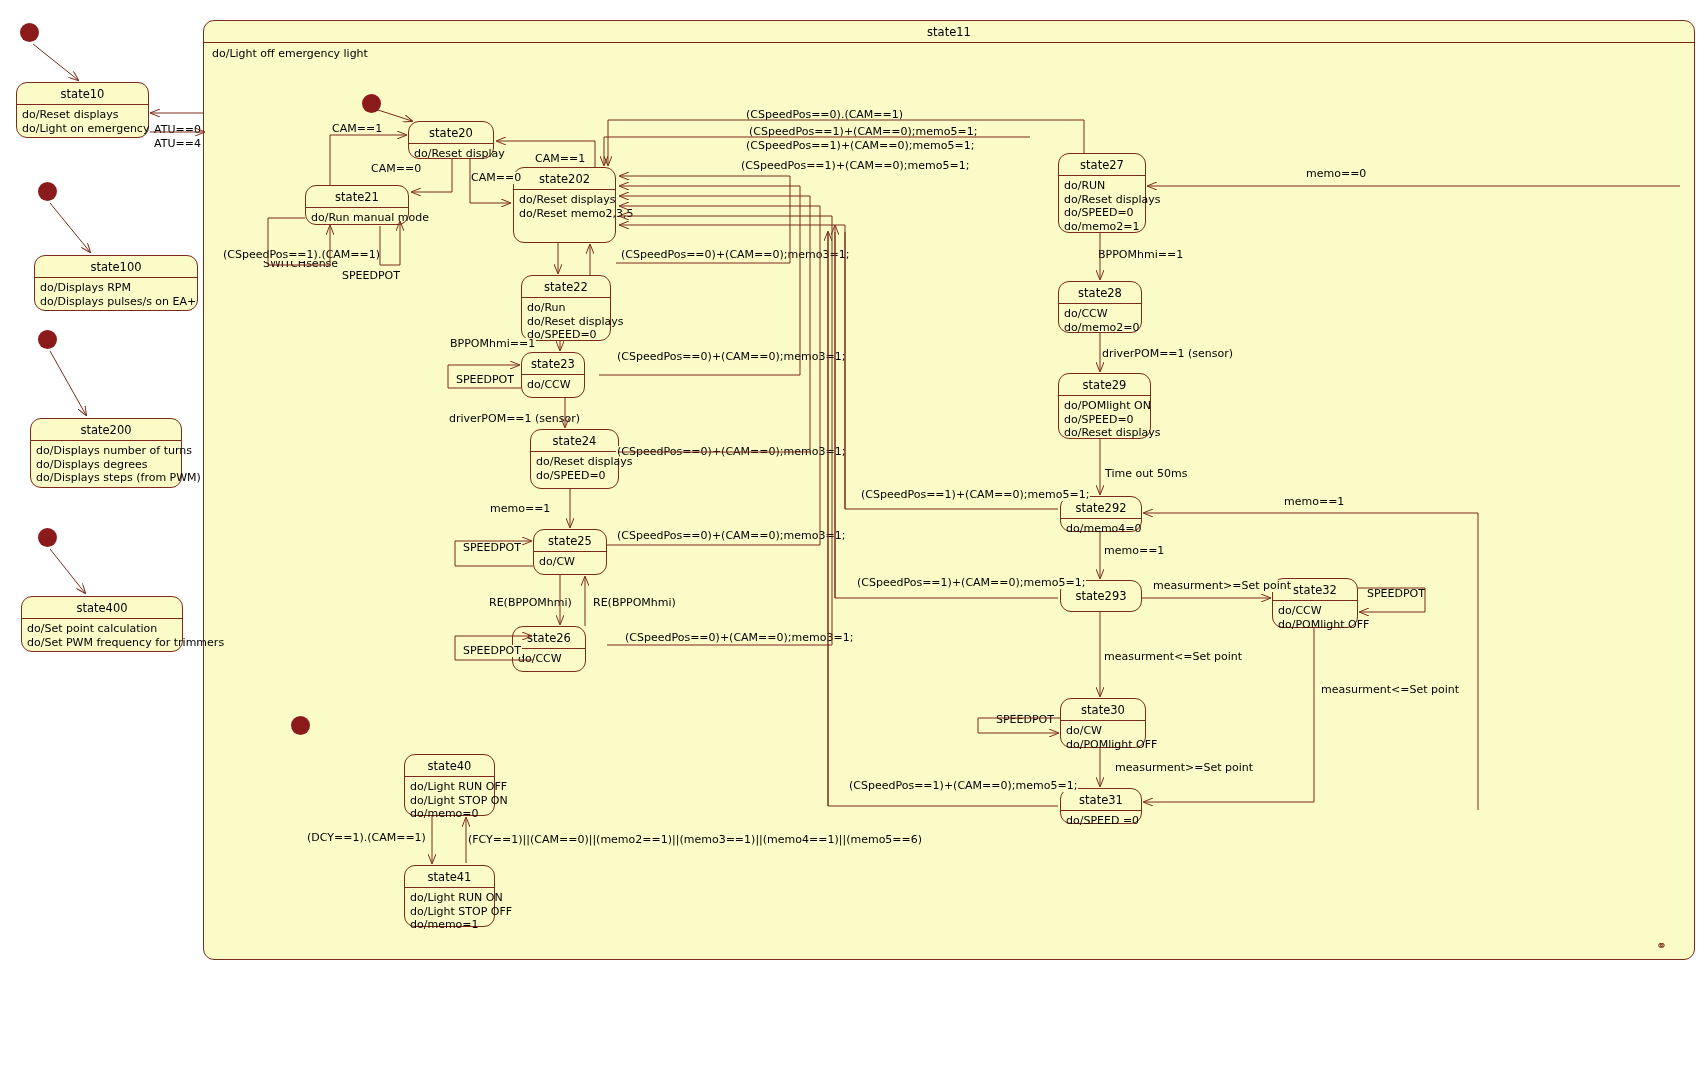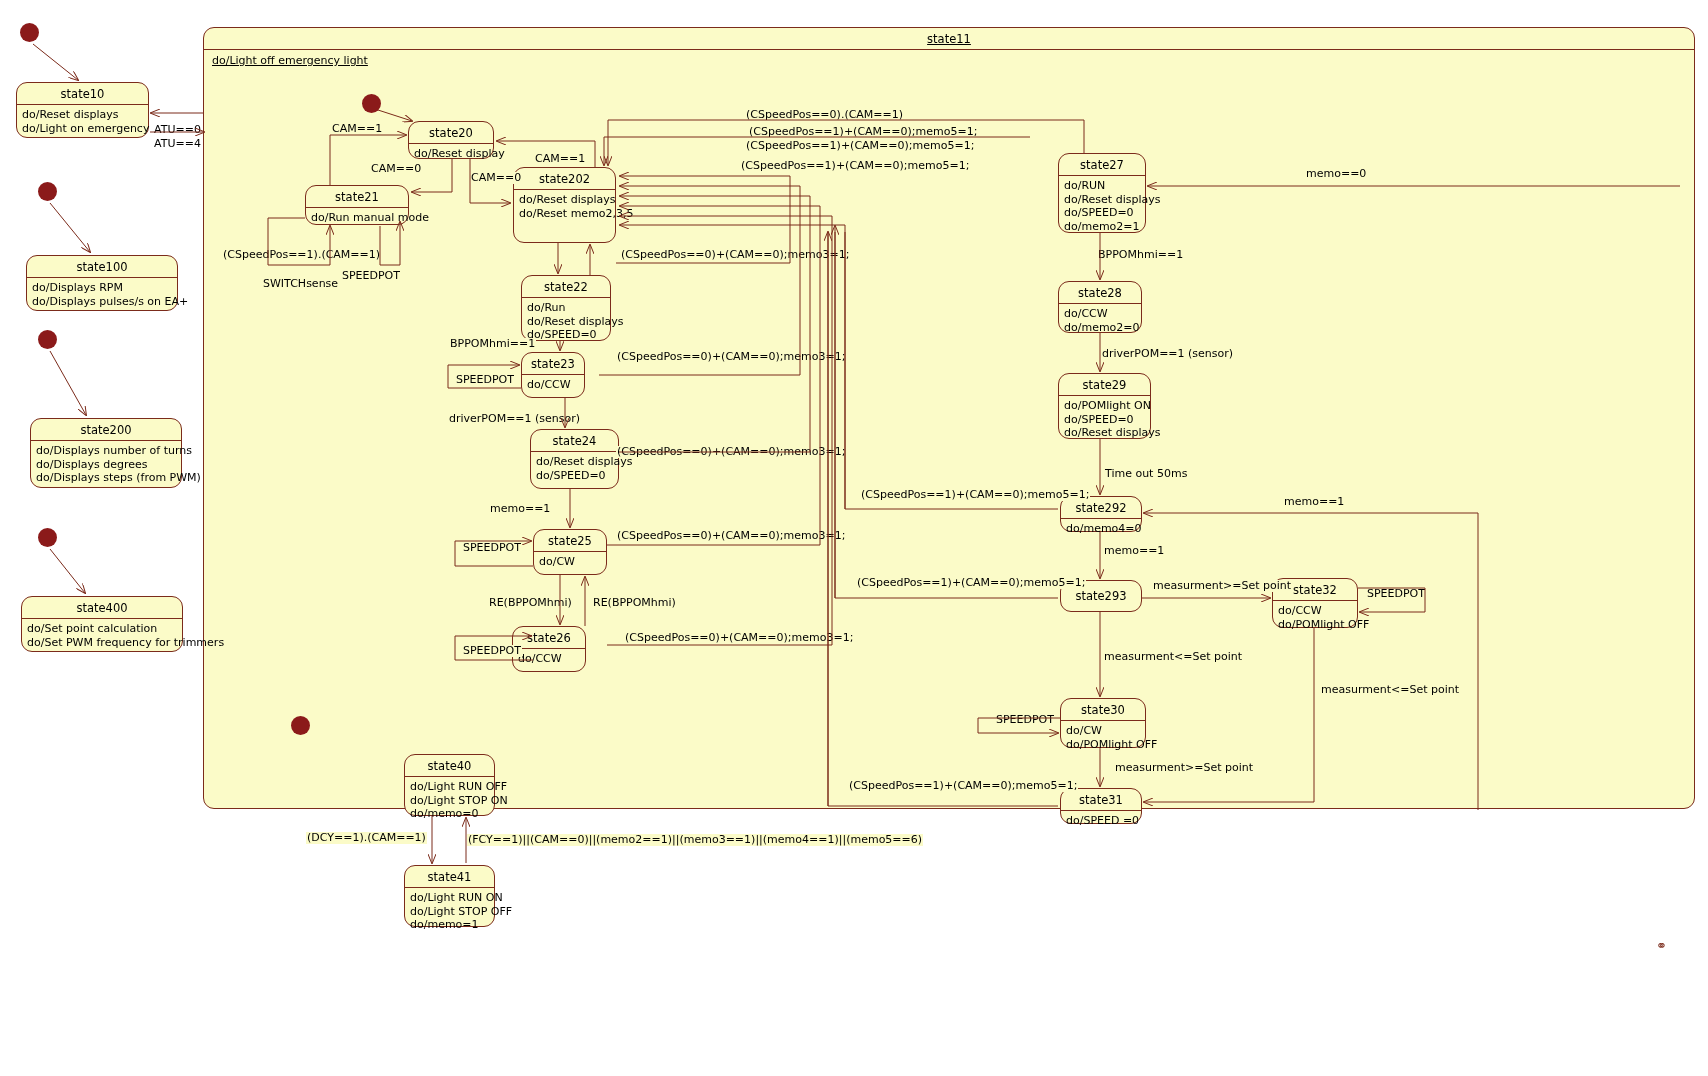--- a/index.html
+++ b/index.html
@@ -70,36 +70,36 @@
 
   svg.arrows{position:absolute;left:0;top:0;width:1708px;height:1076px;overflow:visible;pointer-events:none;}
 
   .endmark{position:absolute;font-size:13px;color:#7b2b1b;}
 </style>
 </head>
 <body>
 
 <div id="canvas">
 
-  <div class="composite" style="left:203px;top:27px;width:1492px;height:782px;text-decoration:underline;">
+  <div class="composite" style="left:203px;top:20px;width:1492px;height:940px;">
     <div class="chdr">state11</div>
     <div class="cbody">do/Light off emergency light</div>
   </div>
 
   <div class="start" style="left:20px;top:23px;"></div>
   <div class="state" style="left:16px;top:82px;width:133px;height:56px;">
     <div class="hdr">state10</div>
     <div class="body">
       <div>do/Reset displays</div>
       <div>do/Light on emergency light</div>
     </div>
   </div>
 
   <div class="start" style="left:38px;top:182px;"></div>
-  <div class="state" style="left:26px;top:255px;width:152px;height:56px;">
+  <div class="state" style="left:34px;top:255px;width:164px;height:56px;">
     <div class="hdr">state100</div>
     <div class="body">
       <div>do/Displays RPM</div>
       <div>do/Displays pulses/s on EA+</div>
     </div>
   </div>
 
   <div class="start" style="left:38px;top:330px;"></div>
   <div class="state" style="left:30px;top:418px;width:152px;height:70px;">
     <div class="hdr">state200</div>
@@ -174,21 +174,21 @@
     </div>
   </div>
 
   <div class="state" style="left:512px;top:626px;width:74px;height:46px;">
     <div class="hdr">state26</div>
     <div class="body">
       <div>do/CCW</div>
     </div>
   </div>
 
-  <div class="lbl" style="left:262px;top:278px;">SWITCHsense</div>
+  <div class="lbl" style="left:262px;top:258px;">SWITCHsense</div>
   <div class="lbl" style="left:341px;top:270px;">SPEEDPOT</div>
   <div class="lbl" style="left:455px;top:374px;">SPEEDPOT</div>
   <div class="lbl" style="left:462px;top:542px;">SPEEDPOT</div>
   <div class="lbl" style="left:462px;top:645px;">SPEEDPOT</div>
 
   <div class="state" style="left:1058px;top:153px;width:88px;height:80px;">
     <div class="hdr">state27</div>
     <div class="body">
       <div>do/RUN</div>
       <div>do/Reset displays</div>

